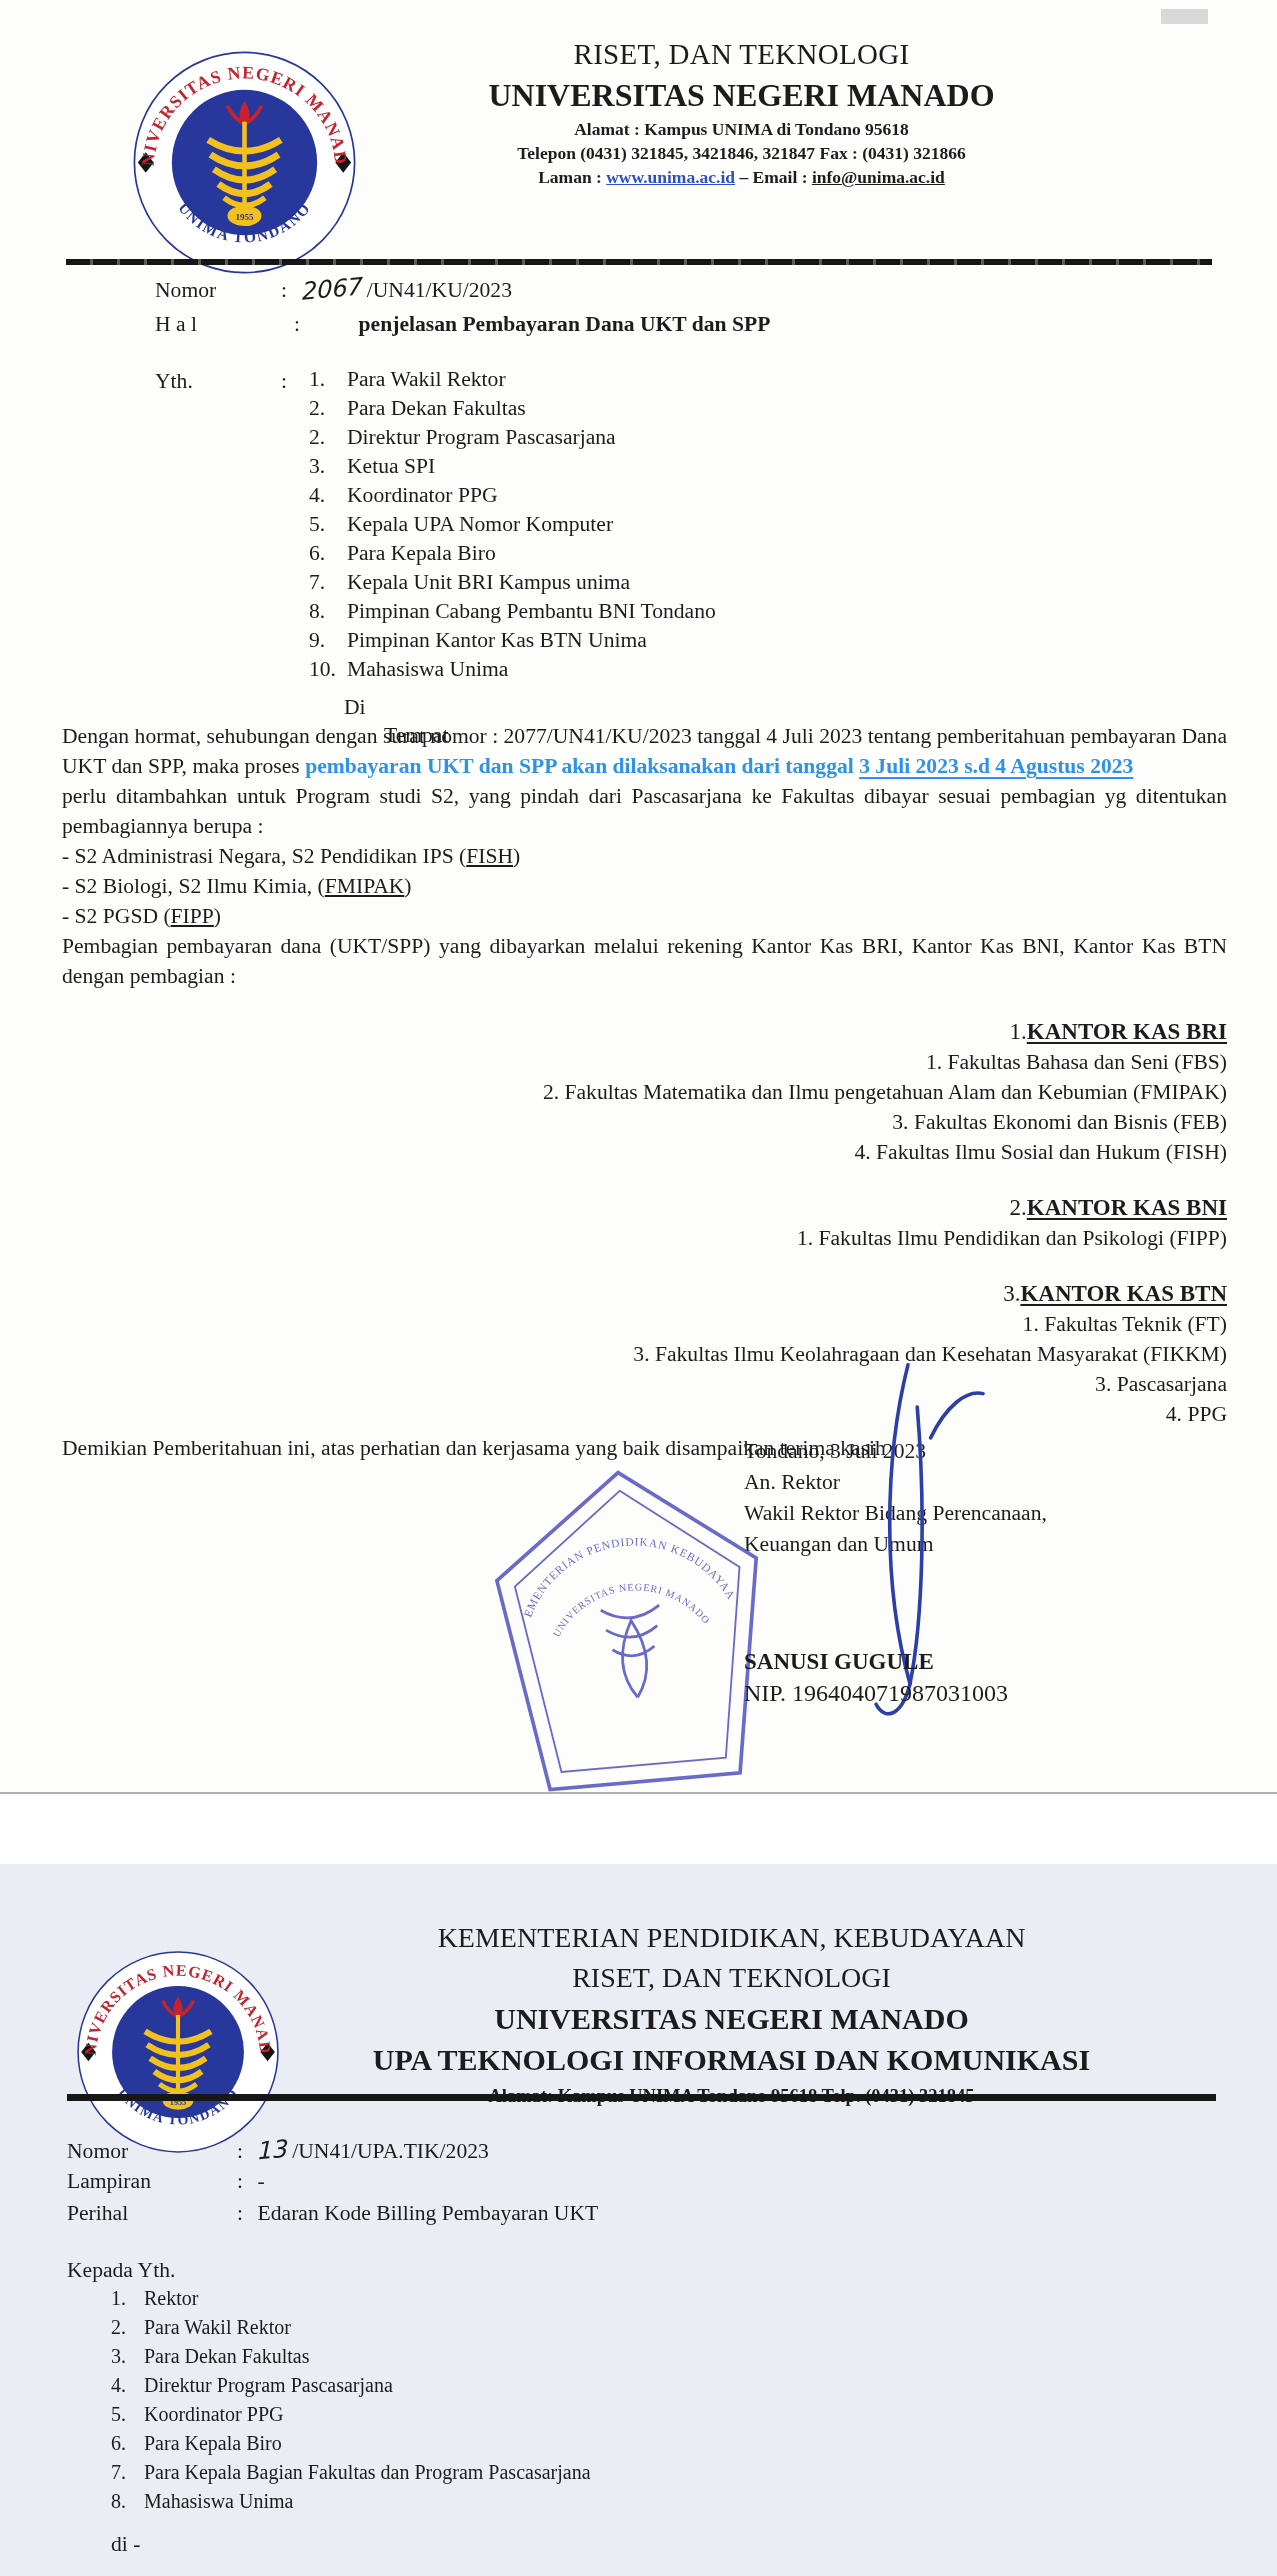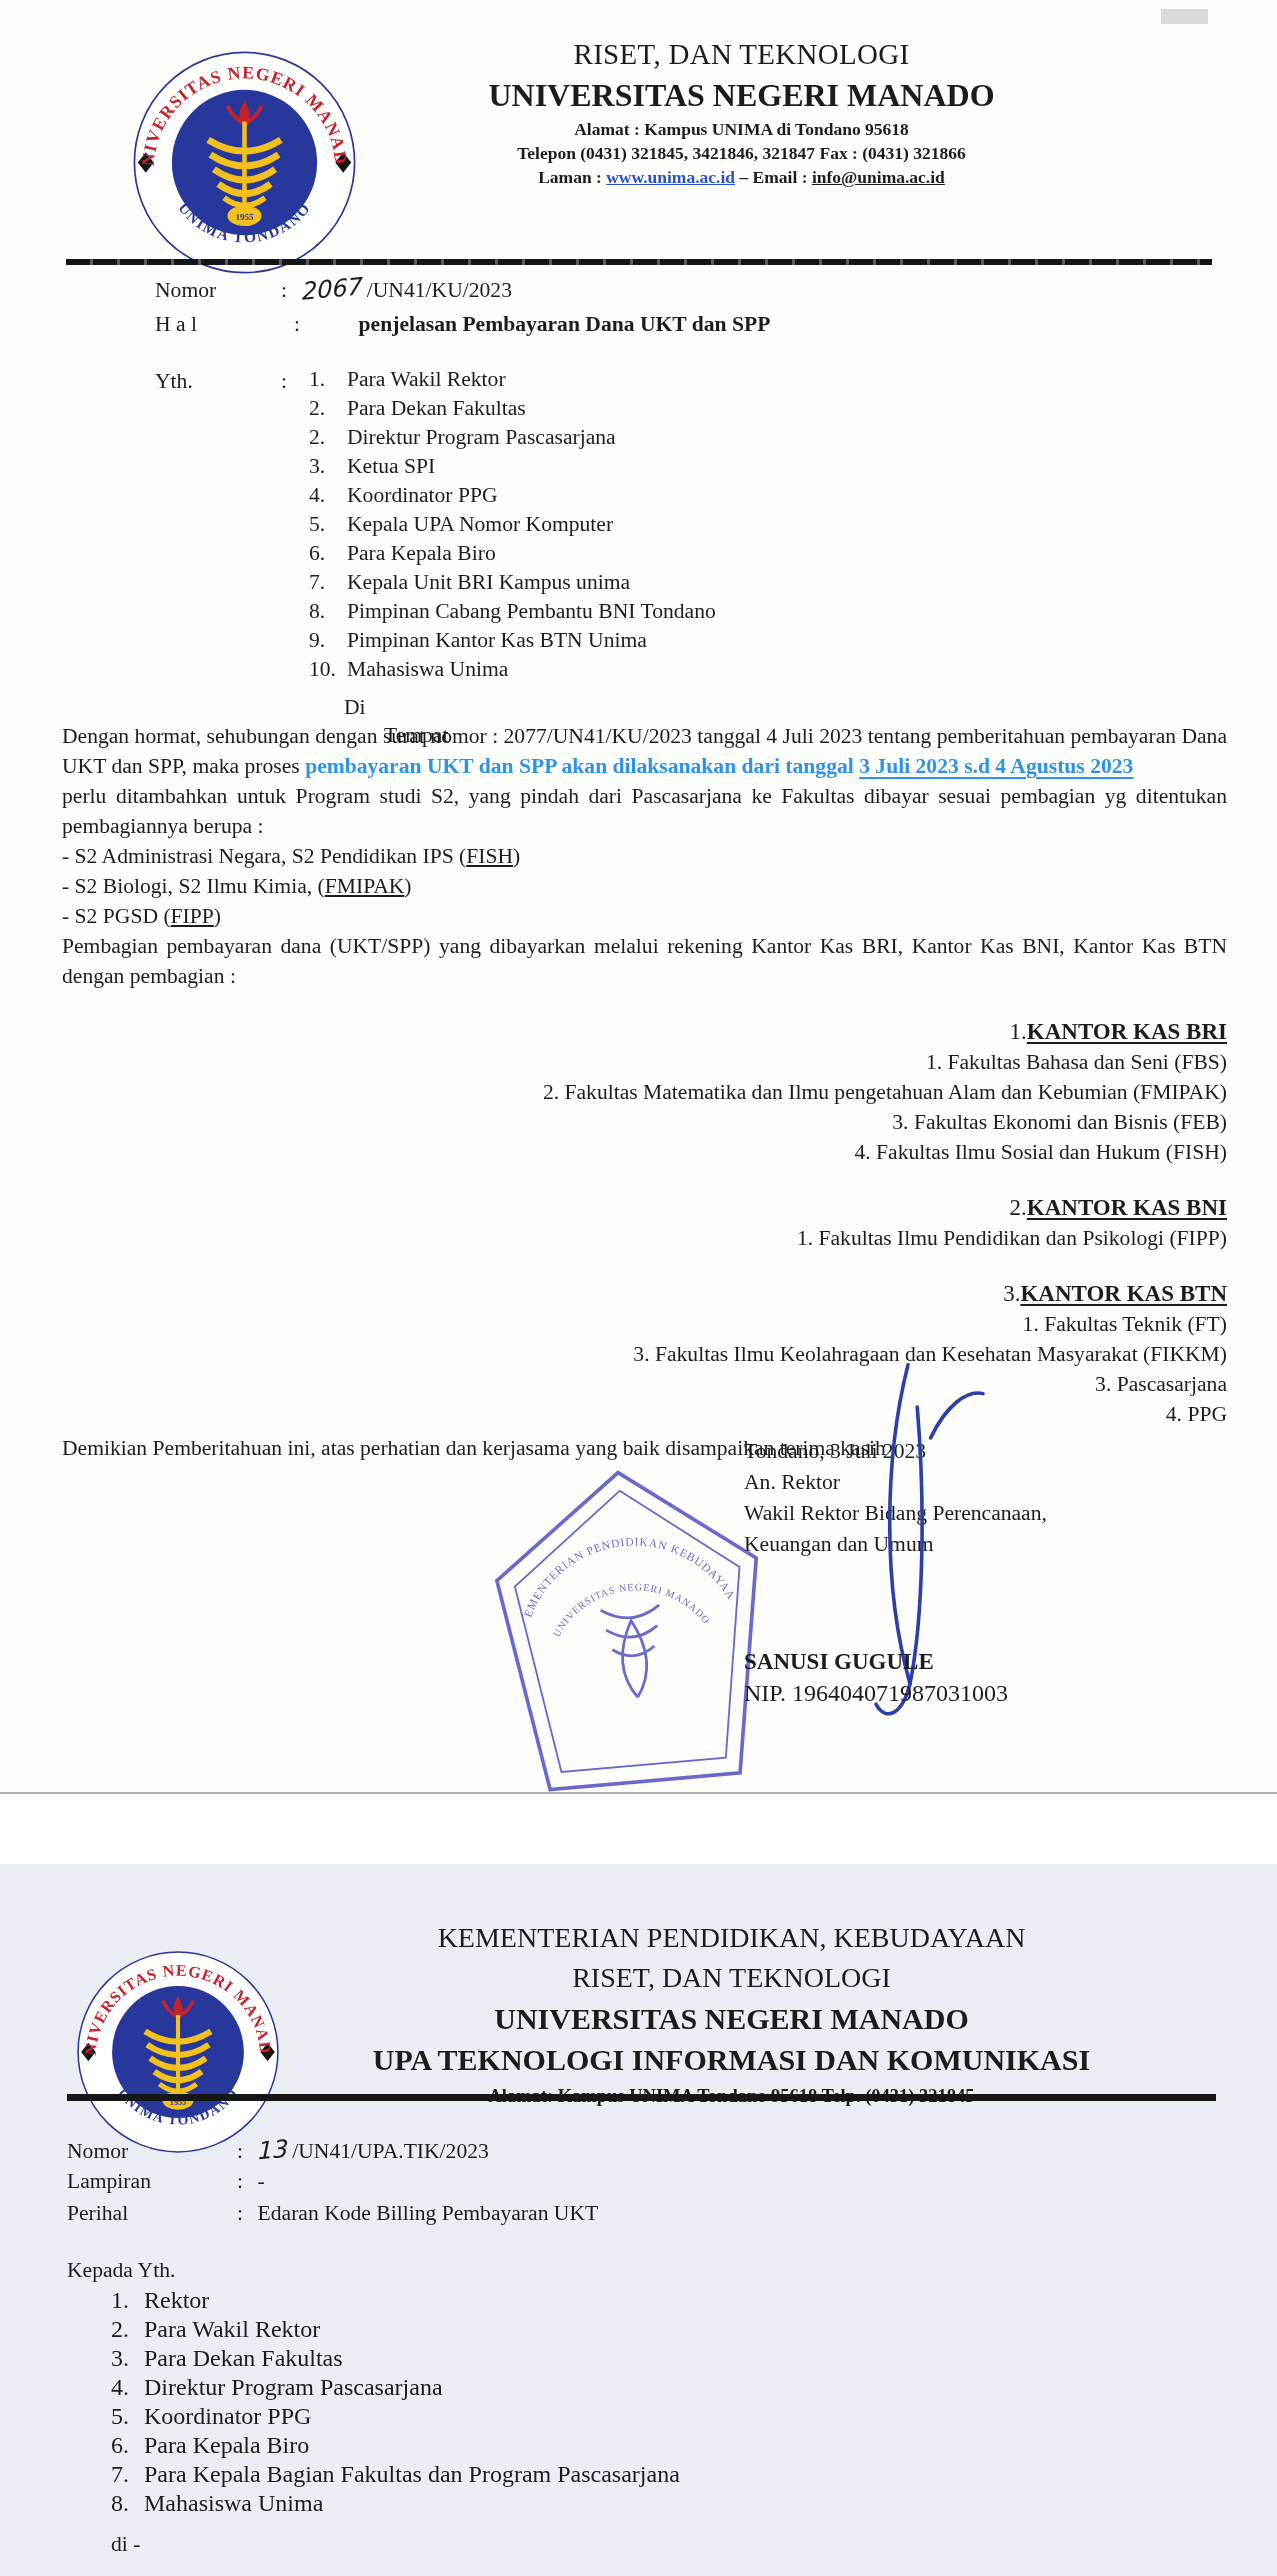--- a/index.html
+++ b/index.html
@@ -46,21 +46,21 @@
   .sig-nip{font-size:24px;line-height:31px;}
 
   
   .page2{position:absolute;left:0;top:1864px;width:1278px;height:1751px;background:#eaedf4;}
   .hdr2{position:absolute;left:268px;top:54px;width:927px;text-align:center;}
   .h2-min{font-size:28px;line-height:40px;}
   .h2-univ{font-size:30px;line-height:41px;font-weight:bold;}
   .h2-sub{font-size:18.5px;line-height:32px;font-weight:bold;}
   .divider2{position:absolute;left:67px;top:230px;width:1149px;height:7.2px;background:#171717;}
   .meta2 .lbl{width:170px;}
-  .rcp2 li{height:29px;font-size:24px;}
+  .rcp2 li{height:29px;font-size:20px;}
   .rcp2 .num{display:inline-block;min-width:33px;}
 
   
   .seal{position:absolute;}
   .stamp{position:absolute;opacity:.82;}
   .sig{position:absolute;}
 </style>
 </head>
 <body>
 

